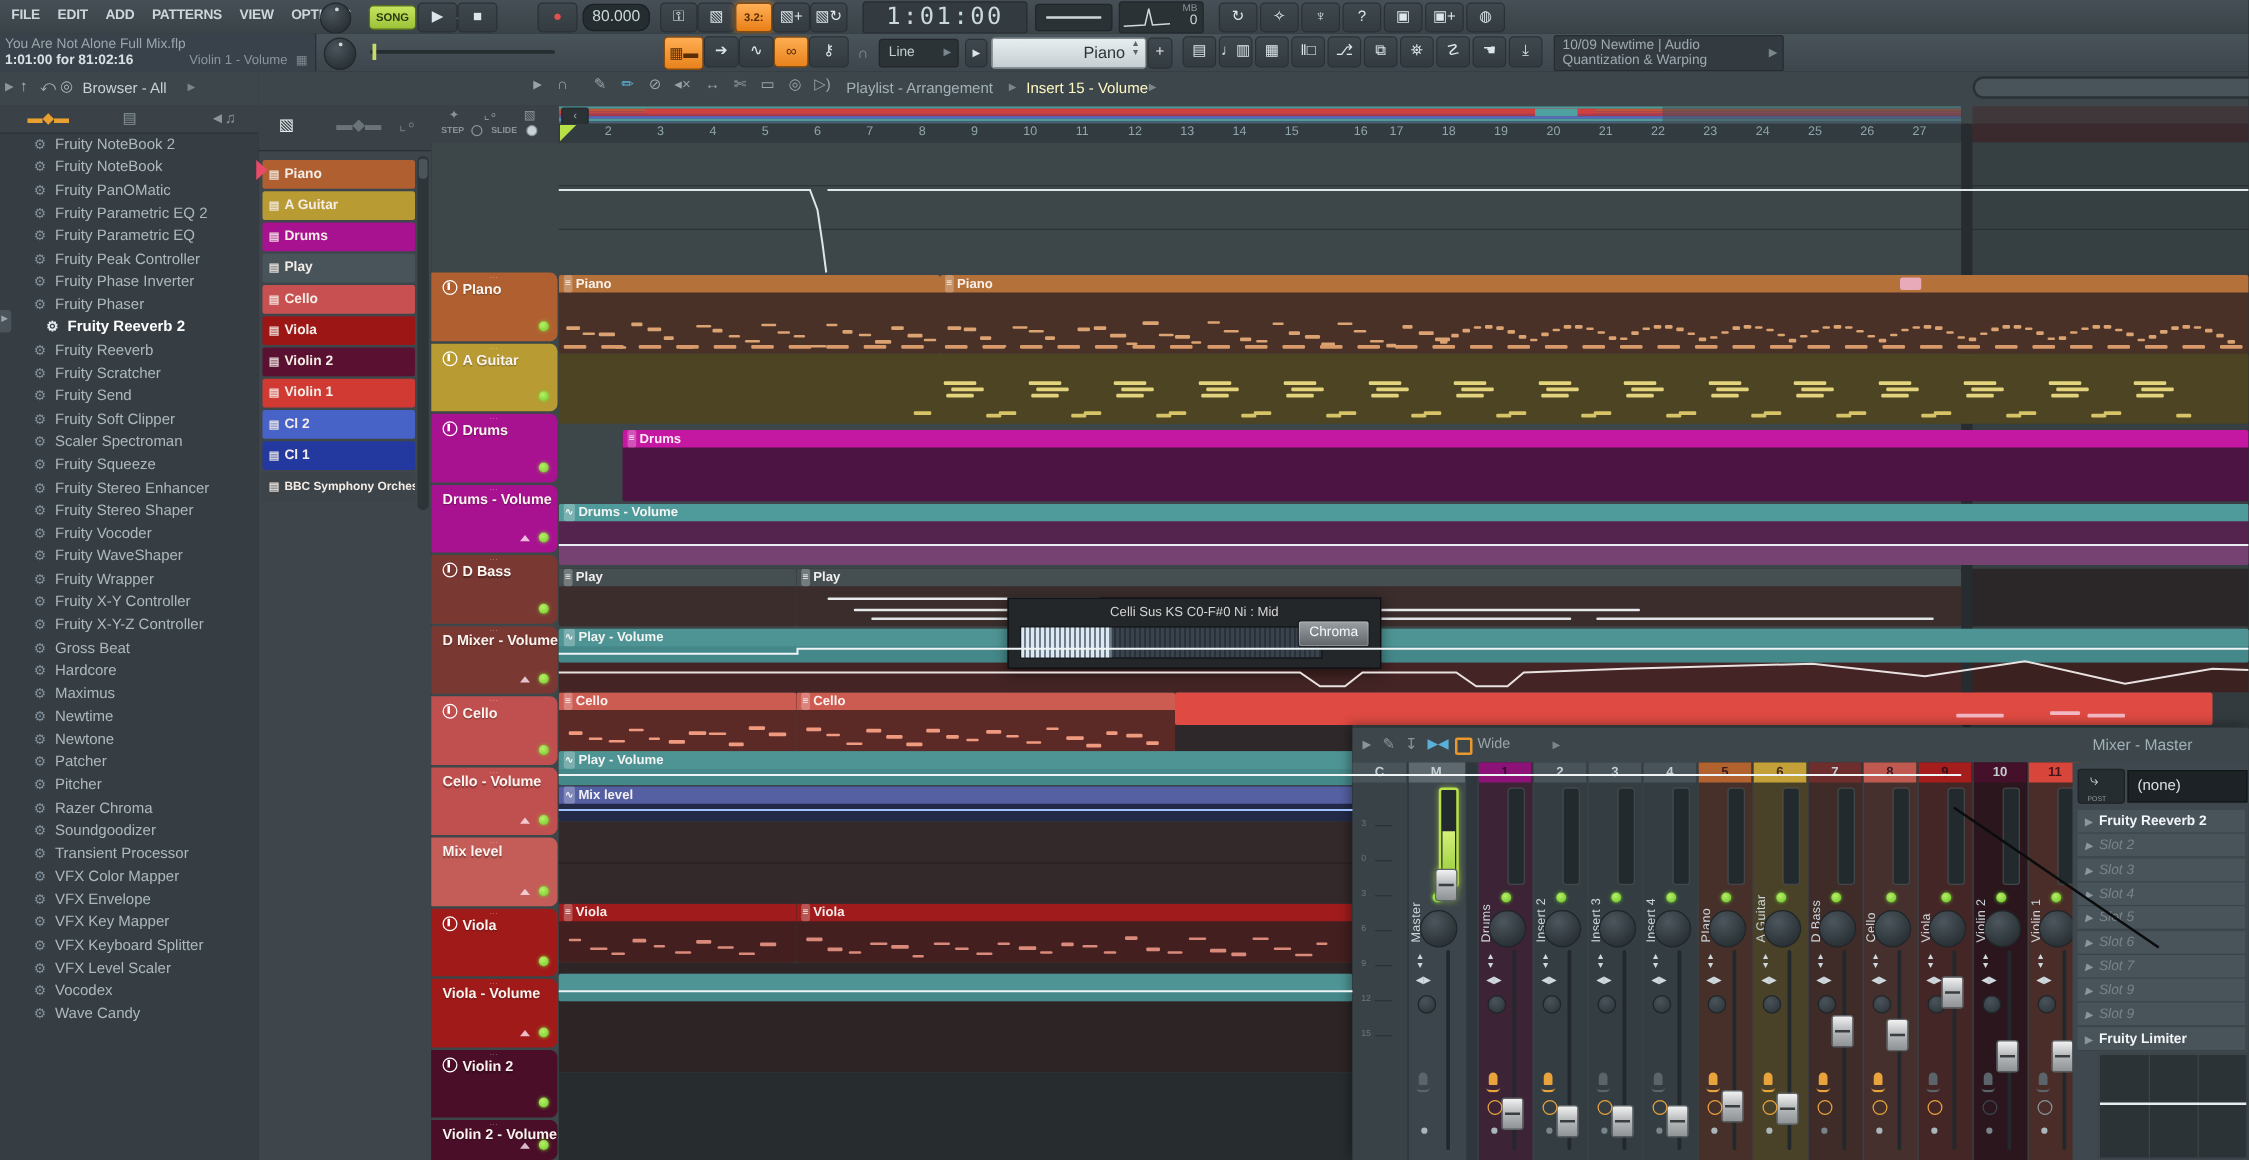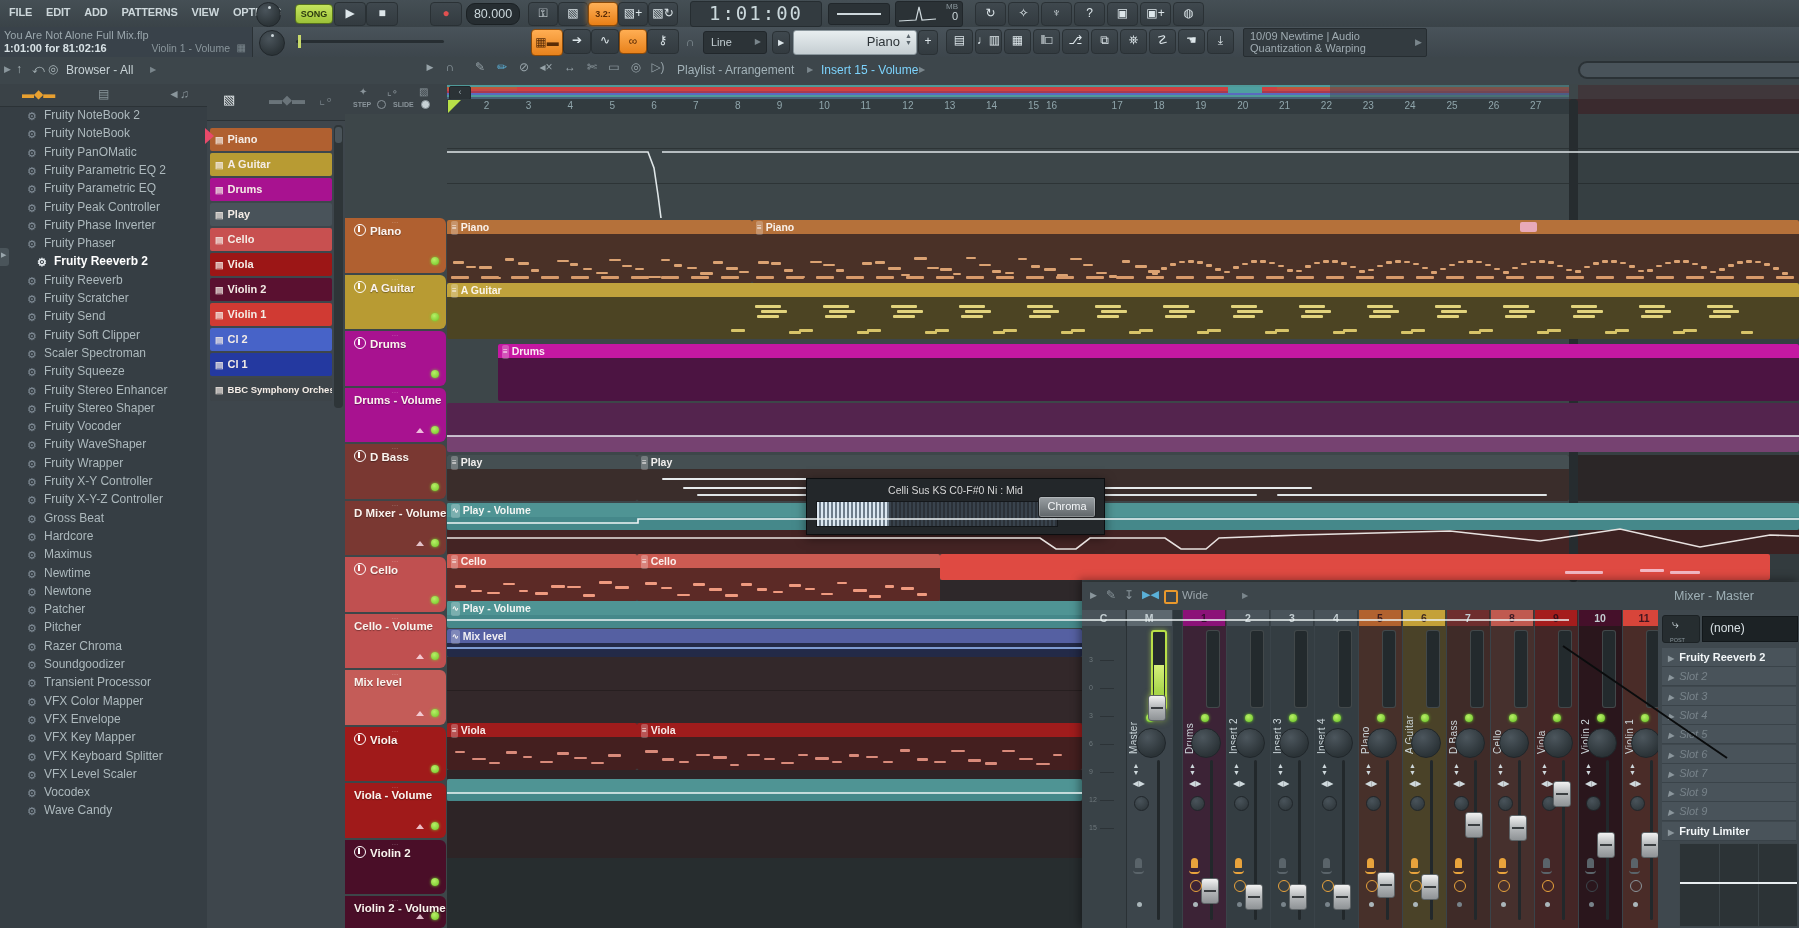--- a/index.html
+++ b/index.html
@@ -177,21 +177,21 @@
   <span class="ticon" style="left:284px;top:0;color:#5ab0d8;">✏</span>
   <span class="ticon" style="left:306px;top:0;">⊘</span>
   <span class="ticon" style="left:328px;top:0;">◂×</span>
   <span class="ticon" style="left:352px;top:0;">↔</span>
   <span class="ticon" style="left:374px;top:0;">✄</span>
   <span class="ticon" style="left:396px;top:0;">▭</span>
   <span class="ticon" style="left:418px;top:0;">◎</span>
   <span class="ticon" style="left:440px;top:0;">▷)</span>
   <span style="position:absolute;left:470px;top:6px;font-size:12px;color:#a3b2b8;">Playlist - Arrangement</span>
   <span style="position:absolute;left:600px;top:8px;font-size:8px;color:#7a868c;">▶</span>
-  <span style="position:absolute;left:614px;top:6px;font-size:12px;color:#7dd3fc;">Insert 15 - Volume</span>
+  <span style="position:absolute;left:614px;top:6px;font-size:12px;color:#fef9c3;">Insert 15 - Volume</span>
   <span style="position:absolute;left:712px;top:8px;font-size:8px;color:#7a868c;">▶</span>
   <div style="position:absolute;left:1371px;top:4px;width:420px;height:18px;background:#2b3236;border-radius:9px;">
     <div style="position:absolute;left:2px;top:2px;width:300px;height:14px;background:#49535a;border-radius:7px;"></div>
   </div>
 </div>
 
 <div class="abs browser"></div>
 <div class="abs browser-head">
 
   <span style="position:absolute;left:4px;top:7px;font-size:9px;color:#8a969c;">▶</span>
@@ -426,21 +426,21 @@
     <span class="tl-num" style="left: 204.25px;">6</span>
     <span class="tl-num" style="left: 246.1px;">7</span>
     <span class="tl-num" style="left: 287.95px;">8</span>
     <span class="tl-num" style="left: 329.8px;">9</span>
     <span class="tl-num" style="left: 371.65px;">10</span>
     <span class="tl-num" style="left: 413.5px;">11</span>
     <span class="tl-num" style="left: 455.35px;">12</span>
     <span class="tl-num" style="left: 497.2px;">13</span>
     <span class="tl-num" style="left: 539.05px;">14</span>
     <span class="tl-num" style="left: 580.9px;">15</span>
-    <span class="tl-num" style="left: 599px; text-align: right;">16</span>
+    <span class="tl-num" style="left: 636px; text-align: right;">16</span>
     <span class="tl-num" style="left: 664.6px;">17</span>
     <span class="tl-num" style="left: 706.45px;">18</span>
     <span class="tl-num" style="left: 748.3px;">19</span>
     <span class="tl-num" style="left: 790.15px;">20</span>
     <span class="tl-num" style="left: 832px;">21</span>
     <span class="tl-num" style="left: 873.85px;">22</span>
     <span class="tl-num" style="left: 915.7px;">23</span>
     <span class="tl-num" style="left: 957.55px;">24</span>
     <span class="tl-num" style="left: 999.4px;">25</span>
     <span class="tl-num" style="left: 1041.25px;">26</span>
@@ -638,21 +638,20 @@
       <div class="dash" style="left: 814px; top: 56px; width: 18px; background: rgb(216, 154, 106);"></div>
       <div class="dash" style="left: 844px; top: 56px; width: 18px; background: rgb(216, 154, 106);"></div>
       <div class="dash" style="left: 874px; top: 56px; width: 18px; background: rgb(216, 154, 106);"></div>
       <div class="dash" style="left: 904px; top: 56px; width: 18px; background: rgb(216, 154, 106);"></div>
       <div class="dash" style="left: 934px; top: 56px; width: 18px; background: rgb(216, 154, 106);"></div>
       <div class="dash" style="left: 964px; top: 56px; width: 18px; background: rgb(216, 154, 106);"></div>
       <div class="dash" style="left: 994px; top: 56px; width: 18px; background: rgb(216, 154, 106);"></div>
       <div class="dash" style="left: 1024px; top: 56px; width: 18px; background: rgb(216, 154, 106);"></div>
     </div>
     <div class="clip grid" style="left: 447px; top: 283px; width: 1352px; height: 56px; background: 0px 0px rgb(76, 68, 35);">
-      <div class="chdr" style="background: rgb(192, 162, 60);"><span class="cicn">≡</span><span>A Guitar</span></div>
       <div class="dash" style="left: 308px; top: 22px; width: 26px; background: rgb(226, 211, 124);"></div>
       <div class="dash" style="left: 314px; top: 27px; width: 26px; background: rgb(226, 211, 124);"></div>
       <div class="dash" style="left: 310px; top: 32px; width: 22px; background: rgb(226, 211, 124);"></div>
       <div class="dash" style="left: 284px; top: 46px; width: 14px; background: rgb(216, 196, 104);"></div>
       <div class="dash" style="left: 342px; top: 48px; width: 12px; background: rgb(216, 196, 104);"></div>
       <div class="dash" style="left: 376px; top: 22px; width: 26px; background: rgb(226, 211, 124);"></div>
       <div class="dash" style="left: 382px; top: 27px; width: 26px; background: rgb(226, 211, 124);"></div>
       <div class="dash" style="left: 378px; top: 32px; width: 22px; background: rgb(226, 211, 124);"></div>
       <div class="dash" style="left: 352px; top: 46px; width: 14px; background: rgb(216, 196, 104);"></div>
       <div class="dash" style="left: 410px; top: 48px; width: 12px; background: rgb(216, 196, 104);"></div>
@@ -719,20 +718,21 @@
       <div class="dash" style="left: 1260px; top: 22px; width: 26px; background: rgb(226, 211, 124);"></div>
       <div class="dash" style="left: 1266px; top: 27px; width: 26px; background: rgb(226, 211, 124);"></div>
       <div class="dash" style="left: 1262px; top: 32px; width: 22px; background: rgb(226, 211, 124);"></div>
       <div class="dash" style="left: 1236px; top: 46px; width: 14px; background: rgb(216, 196, 104);"></div>
       <div class="dash" style="left: 1294px; top: 48px; width: 12px; background: rgb(216, 196, 104);"></div>
     </div>
     <div class="clip grid" style="left: 498px; top: 344px; width: 1301px; height: 57px; background: -51px 0px rgb(76, 20, 66);">
       <div class="chdr" style="background: rgb(197, 24, 162);"><span class="cicn">≡</span><span>Drums</span></div>
     </div>
     <div class="clip grid" style="left: 447px; top: 403px; width: 1352px; height: 49px; background: 0px 0px rgb(84, 36, 78);">
+      <div class="chdr" style="background: rgb(79, 154, 154);"><span class="cicn">∿</span><span>Drums - Volume</span></div>
       <div class="abs" style="left: 0px; top: 33px; width: 100%; height: 16px; background: rgb(124, 72, 120); opacity: 0.85;"></div>
     </div>
     <div class="clip grid" style="left: 447px; top: 455px; width: 190px; height: 46px; background: 0px 0px rgb(58, 45, 43);">
       <div class="chdr" style="background: rgb(69, 79, 82);"><span class="cicn">≡</span><span>Play</span></div>
     </div>
     <div class="clip grid" style="left: 637px; top: 455px; width: 932px; height: 46px; background: -190px 0px rgb(58, 45, 43);">
       <div class="chdr" style="background: rgb(69, 79, 82);"><span class="cicn">≡</span><span>Play</span></div>
       <div class="dash" style="left: 25px; top: 23px; width: 218px; background: rgb(230, 234, 236); height: 1.5px;"></div>
       <div class="dash" style="left: 46px; top: 32px; width: 330px; background: rgb(230, 234, 236); height: 1.5px;"></div>
       <div class="dash" style="left: 385px; top: 32px; width: 290px; background: rgb(230, 234, 236); height: 1.5px;"></div>

